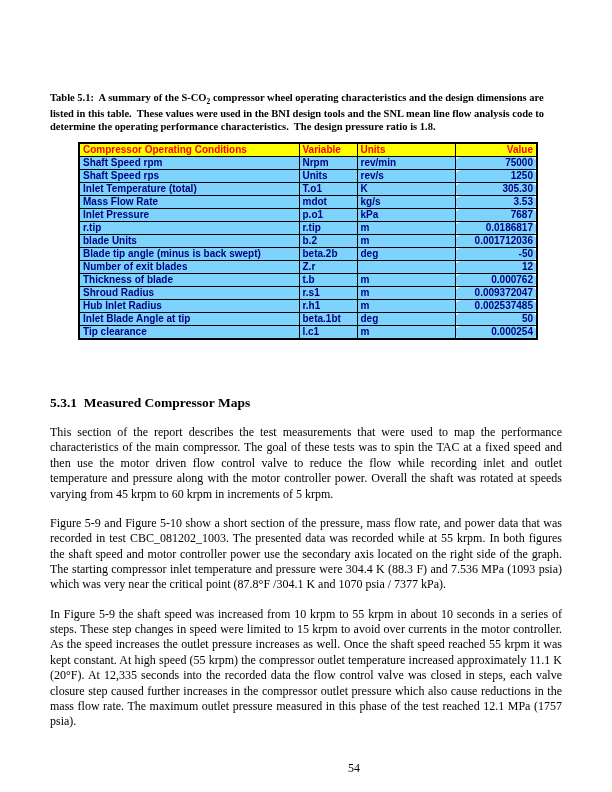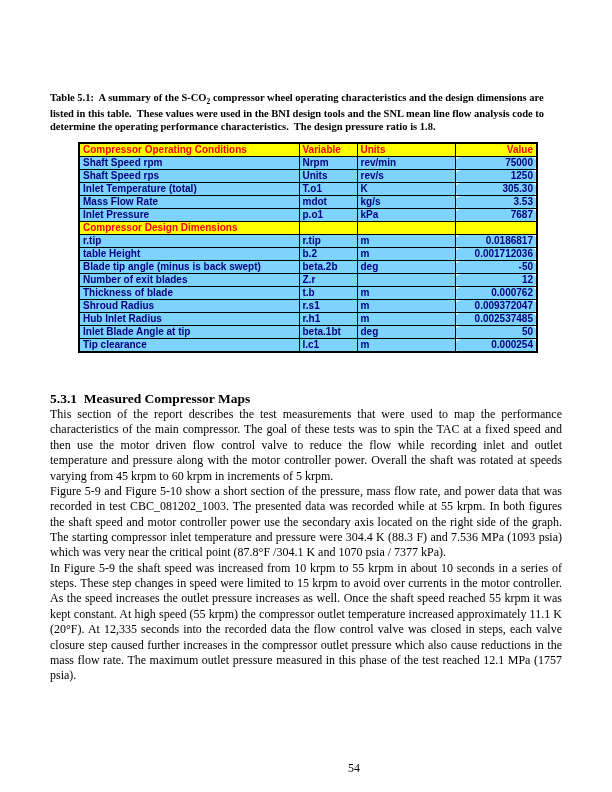--- a/index.html
+++ b/index.html
@@ -44,25 +44,26 @@
   }
   col.c-name  { width: 220px; }
   col.c-var   { width: 58px;  }
   col.c-units { width: 98px;  }
   col.c-val   { width: 82px;  }
   tr.hdr td  { background: #ffff00; color: #ff0000; }
   tr.data td { background: #7dd3fc; color: #000080; }
   td.val { text-align: right; border-radius: 6px; }
 
   .heading {
-    margin-top: 38px;
+    margin-top: 55px;
     font-size: 13.5px;
     font-weight: bold;
   }
   .para {
+    margin-top: 14px;
     font-size: 12px;
     line-height: 1.28;
     text-align: justify;
   }
   .pagenum {
     position: absolute;
     bottom: 16px;
     left: 0;
     width: 100%;
     text-align: center;
@@ -120,35 +121,29 @@
           <td>kg/s</td>
           <td class="val">3.53</td>
         </tr>
         <tr class="data">
           <td>Inlet Pressure</td>
           <td>p.o1</td>
           <td>kPa</td>
           <td class="val">7687</td>
         </tr>
 
-        <tr class="hdr">
-          <td>Compressor Design Dimensions</td>
-          <td></td>
-          <td></td>
-          <td></td>
-        </tr>
 
         <tr class="data">
           <td>r.tip</td>
           <td>r.tip</td>
           <td>m</td>
           <td class="val">0.0186817</td>
         </tr>
         <tr class="data">
-          <td>table Height</td>
+          <td>blade Units</td>
           <td>b.2</td>
           <td>m</td>
           <td class="val">0.001712036</td>
         </tr>
         <tr class="data">
           <td>Blade tip angle (minus is back swept)</td>
           <td>beta.2b</td>
           <td>deg</td>
           <td class="val">-50</td>
         </tr>

